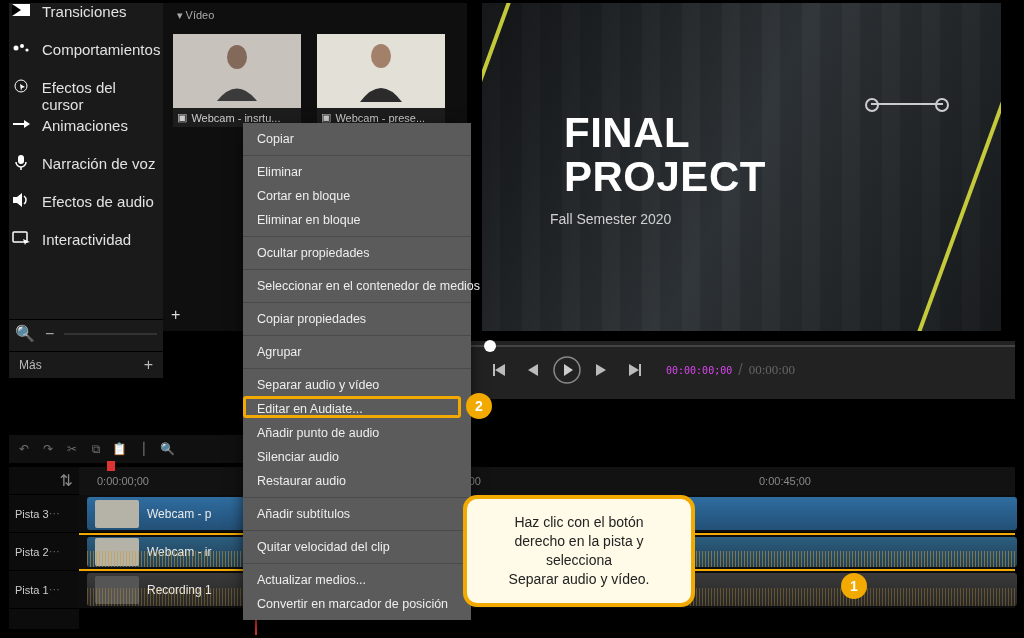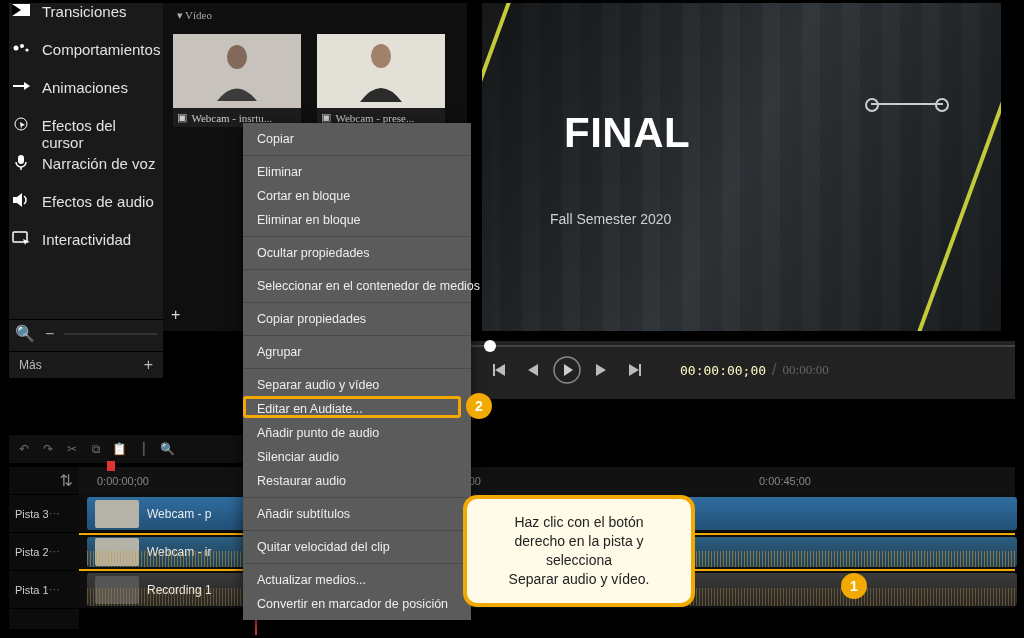--- a/index.html
+++ b/index.html
@@ -6,21 +6,21 @@
   body { width: 1024px; height: 638px; background: #000; font-family: Arial, sans-serif; overflow: hidden; position: relative; color: #ddd; }
   .frame { position: absolute; inset: 0; border: 3px solid #000; }
 
   
   .sidebar { position: absolute; left: 6px; top: 0; width: 154px; background: #1a1a1a; }
   .sb-item { display: flex; align-items: flex-start; height: 38px; padding: 0 3px; font-size: 15px; color: #e2e2e2; cursor: pointer; }
   .sb-item .icon { width: 18px; height: 14px; margin-right: 12px; display: flex; align-items: center; justify-content: center; }
   .sb-more { display:flex; align-items:center; justify-content:space-between; padding: 4px 10px; font-size:12px; color:#bbb; border-top:1px solid #000;}
 
   
-  .media-bin { position: absolute; left: 160px; top: 0; width: 304px; height: 328px; background: #0f0f0f; font-family: Liberation Serif, serif; }
+  .media-bin { position: absolute; left: 160px; top: 0; width: 304px; height: 328px; background: #0f0f0f; }
   .bin-header { font-size: 11px; color: #aaa; padding: 6px 14px; }
   .thumbs { display: flex; gap: 16px; padding: 6px 10px; }
   .thumb { width: 128px; }
   .thumb-img { width: 128px; height: 74px; background: #d9d6d0; position: relative; }
   .thumb-label { background: #1d1d1d; color: #ccc; font-size: 11px; display:flex; align-items:center; gap:4px; padding: 3px 4px; white-space:nowrap; overflow:hidden; text-overflow:ellipsis;}
   .thumb-a { background: linear-gradient(#c7c2bb,#c7c2bb); }
   .thumb-b { background: linear-gradient(#e3e0d8,#e3e0d8); }
   .silhouette { position:absolute; left:50%; top:50%; transform:translate(-50%,-50%); }
 
   .bin-tools { position:absolute; left:160px; top:296px; width:300px; height:32px; background:#0f0f0f; display:flex; align-items:center; gap:8px; padding:0 8px; color:#888;}
@@ -37,21 +37,21 @@
   .diag2 { position:absolute; width:4px; height:500px; background:#d7dd3e; transform:rotate(20deg); right:22px; top:-80px; opacity:.9;}
   .circle-accent { position:absolute; width:72px; height:2px; background:#ccc; right:58px; top:100px; }
   .circle-accent::before, .circle-accent::after { content:""; position:absolute; width:10px; height:10px; border:2px solid #ccc; border-radius:50%; top:-5px; }
   .circle-accent::before { left:-6px; } .circle-accent::after { right:-6px; }
   .prev-title { position:absolute; left:82px; top:108px; color:#fff; font-weight:800; font-size:42px; line-height:1.05; letter-spacing:.5px; font-family: Arial Black, Arial, sans-serif;}
   .prev-sub { position:absolute; left:68px; top:208px; color:#cfd1d0; font-size:14px; }
 
   
   .player { position:absolute; left:465px; top:338px; right:6px; height:58px; background:#222; display:flex; align-items:center; }
   .pctl { width:30px; height:30px; display:flex; align-items:center; justify-content:center; color:#bbb; margin-left:4px; }
-  .ptime { margin-left: 30px; font-family: monospace; font-size:13px; color:#fef9c3; }
+  .ptime { margin-left: 16px; font-family: monospace; font-size:10px; color:#d946ef; }
   .slash { color:#555; margin: 0 6px; }
   .ptime2 { font-family: Liberation Serif, serif; font-size:13px; color:#666; }
   .scrub { position:absolute; left:0; right:0; top:4px; height:2px; background:#444; }
   .scrub .dot { position:absolute; left:16px; top:-5px; width:12px; height:12px; border-radius:50%; background:#fff;}
 
   
   .tl-toolbar { position:absolute; left:6px; top:432px; width:460px; height:28px; background:#101010; display:flex; align-items:center; gap:6px; padding:0 6px; color:#707070; font-size:12px;}
   .tl-toolbar .ico { width:18px; height:18px; display:flex; align-items:center; justify-content:center; }
   .time-scale { position:absolute; left:76px; top:464px; right:6px; height:28px; background:#121212; color:#888; font-size:11px; display:flex; align-items:center; }
   .ts-mark { flex:0 0 auto; padding:0 4px; position:absolute; }
@@ -107,35 +107,35 @@
           <svg width="18" height="12">
             <circle cx="4" cy="6" r="2.5" fill="#fff"></circle>
             <circle cx="10" cy="4" r="2" fill="#fff"></circle>
             <circle cx="15" cy="8" r="1.6" fill="#fff"></circle>
           </svg>
         </span>
       <span>Comportamientos</span>
     </div>
     <div class="sb-item">
       <span class="icon">
+          <svg width="16" height="16">
+            <circle cx="8" cy="8" r="6" fill="none" stroke="#fff" stroke-width="1"></circle>
+            <polygon points="7,6 12,9 9,10 8,13" fill="#fff"></polygon>
+          </svg>
+        </span>
+      <span>Efectos del cursor</span>
+    </div>
+    <div class="sb-item">
+      <span class="icon">
           <svg width="18" height="12">
             <line x1="1" y1="6" x2="12" y2="6" stroke="#fff" stroke-width="2"></line>
             <polygon points="12,2 18,6 12,10" fill="#fff"></polygon>
           </svg>
         </span>
       <span>Animaciones</span>
-    </div>
-    <div class="sb-item">
-      <span class="icon">
-          <svg width="16" height="16">
-            <circle cx="8" cy="8" r="6" fill="none" stroke="#fff" stroke-width="1"></circle>
-            <polygon points="7,6 12,9 9,10 8,13" fill="#fff"></polygon>
-          </svg>
-        </span>
-      <span>Efectos del cursor</span>
     </div>
     <div class="sb-item">
       <span class="icon">
           <svg width="14" height="16">
             <rect x="4" y="1" width="6" height="9" rx="3" fill="#fff"></rect>
             <path d="M2 8a5 5 0 0 0 10 0" fill="none" stroke="#fff" stroke-width="1.5"></path>
             <line x1="7" y1="13" x2="7" y2="16" stroke="#fff" stroke-width="1.5"></line>
           </svg>
         </span>
       <span>Narración de voz</span>
@@ -203,21 +203,21 @@
     <span class="plus">+</span>
   </div>
 
   <div class="preview">
     <div class="preview-canvas">
       <div class="shade"></div>
       <div class="diag1"></div>
         <div class="diag2"></div>
       <div class="circle-accent"></div>
       <div class="prev-title">
-        <span>FINAL</span><br>
+        <span>FINAL</span><br><span>PROJECT</span>
       </div>
       <div class="prev-sub">Fall Semester 2020</div>
     </div>
   </div>
 
   <div class="player">
     <div class="scrub">
         <div class="dot"></div>
       </div>
     <div style="width:12px"></div>

